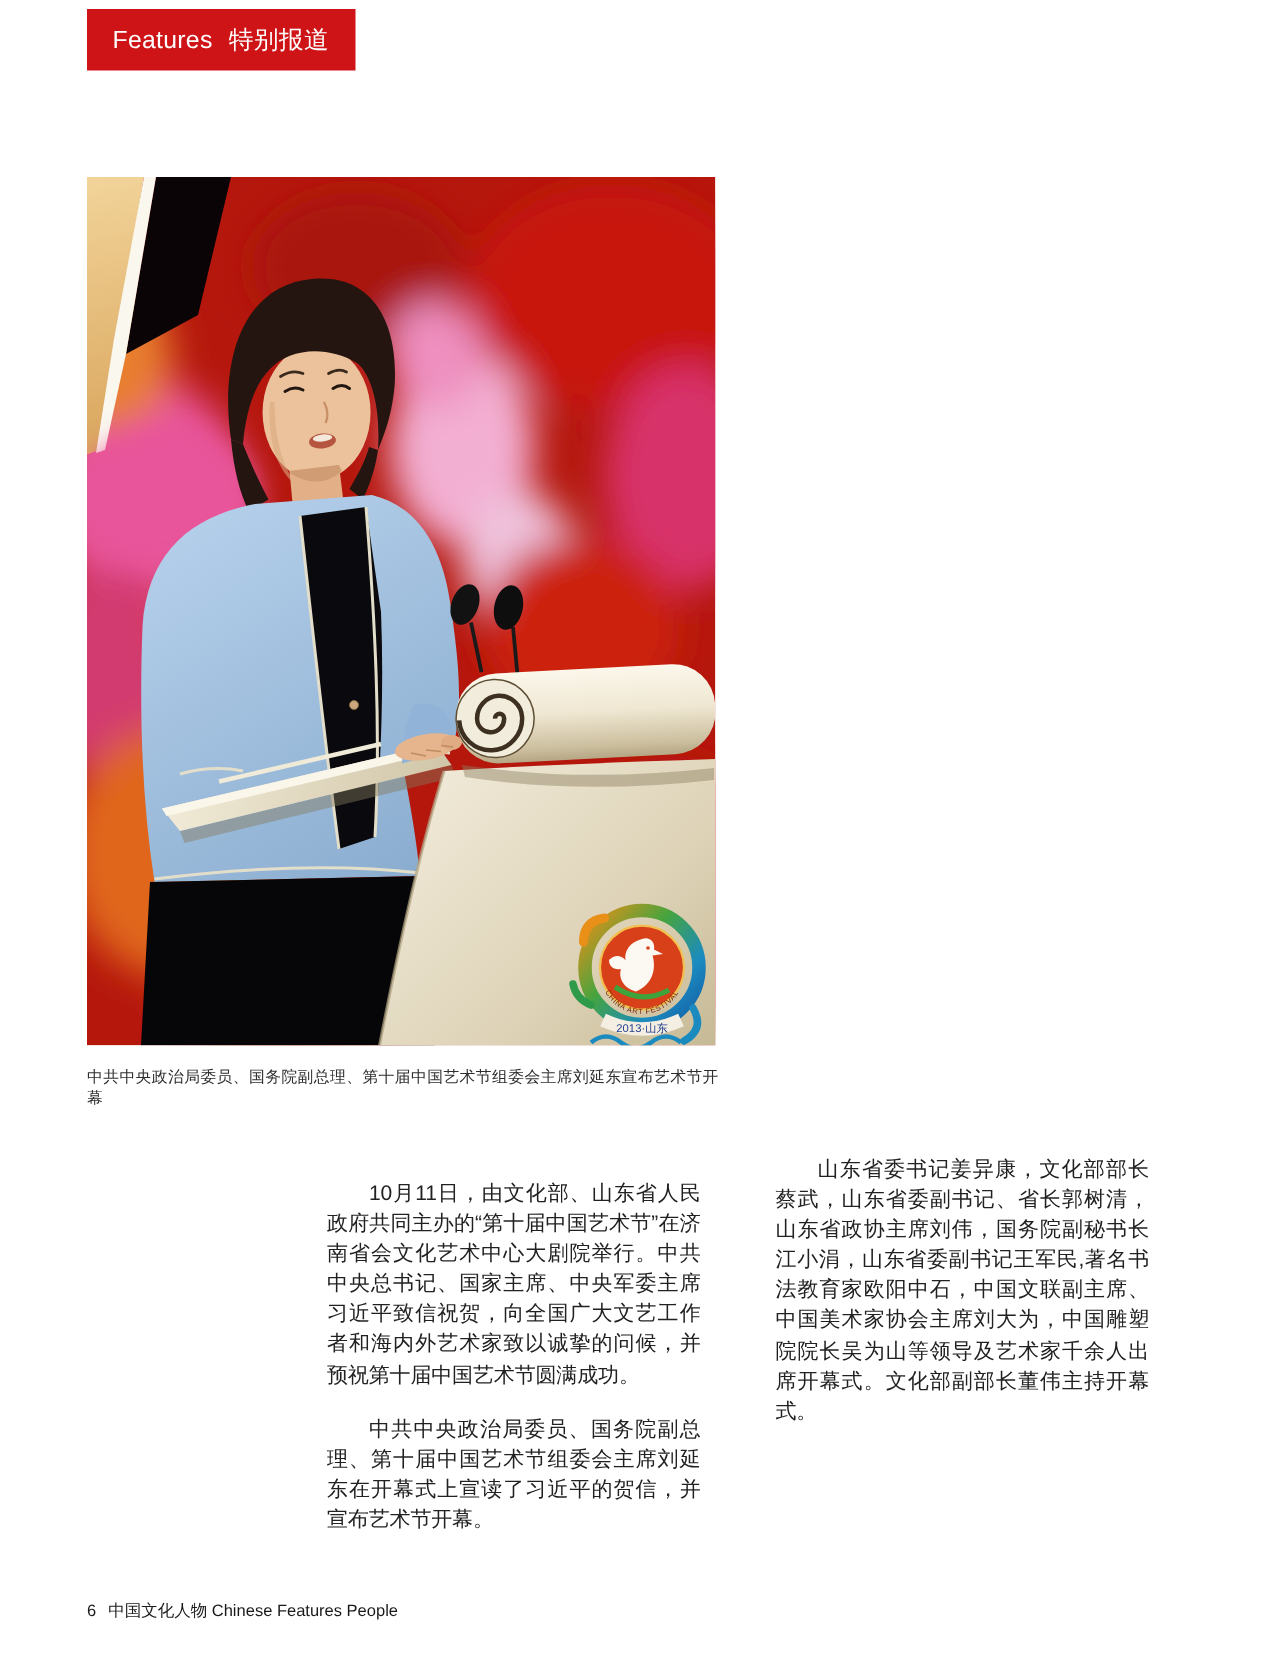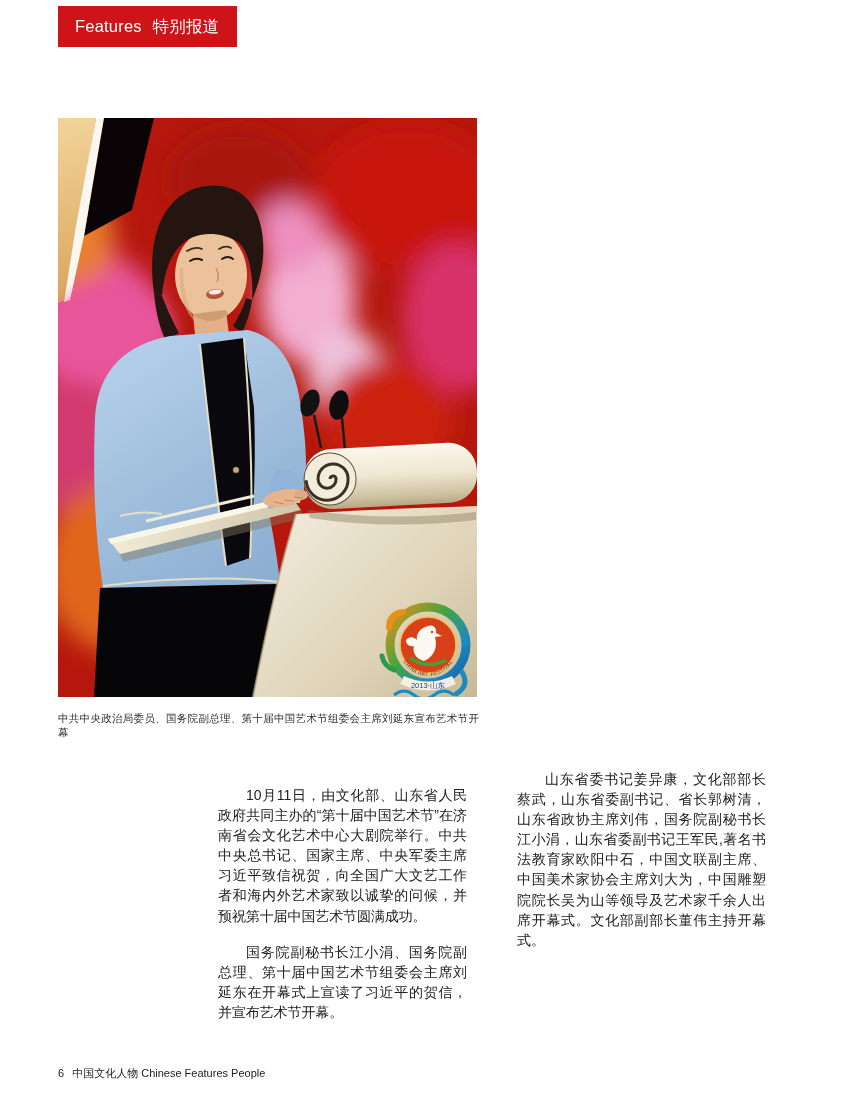--- a/index.html
+++ b/index.html
@@ -180,21 +180,21 @@
           <path d="M336,577 q10,-8 20,0 t20,0 t20,0" stroke="#1b8bbf" stroke-width="3" fill="none"></path>
         </g>
       </g>
     </svg>
   </div>
 
   <div class="photo-caption">中共中央政治局委员、国务院副总理、第十届中国艺术节组委会主席刘延东宣布艺术节开幕</div>
 
   <div class="article">
     <p>10月11日，由文化部、山东省人民政府共同主办的“第十届中国艺术节”在济南省会文化艺术中心大剧院举行。中共中央总书记、国家主席、中央军委主席习近平致信祝贺，向全国广大文艺工作者和海内外艺术家致以诚挚的问候，并预祝第十届中国艺术节圆满成功。</p>
-    <p>国务院副秘书长江小涓、国务院副总理、第十届中国艺术节组委会主席刘延东在开幕式上宣读了习近平的贺信，并宣布艺术节开幕。</p>
+    <p>中共中央政治局委员、国务院副总理、第十届中国艺术节组委会主席刘延东在开幕式上宣读了习近平的贺信，并宣布艺术节开幕。</p>
     <p>山东省委书记姜异康，文化部部长蔡武，山东省委副书记、省长郭树清，山东省政协主席刘伟，国务院副秘书长江小涓，山东省委副书记王军民,著名书法教育家欧阳中石，中国文联副主席、中国美术家协会主席刘大为，中国雕塑院院长吴为山等领导及艺术家千余人出席开幕式。文化部副部长董伟主持开幕式。</p>
   </div>
 
   <div class="page-footer">
     <span class="num">6</span>
     <span>中国文化人物 Chinese Features People</span>
   </div>
 
 </div>
 

